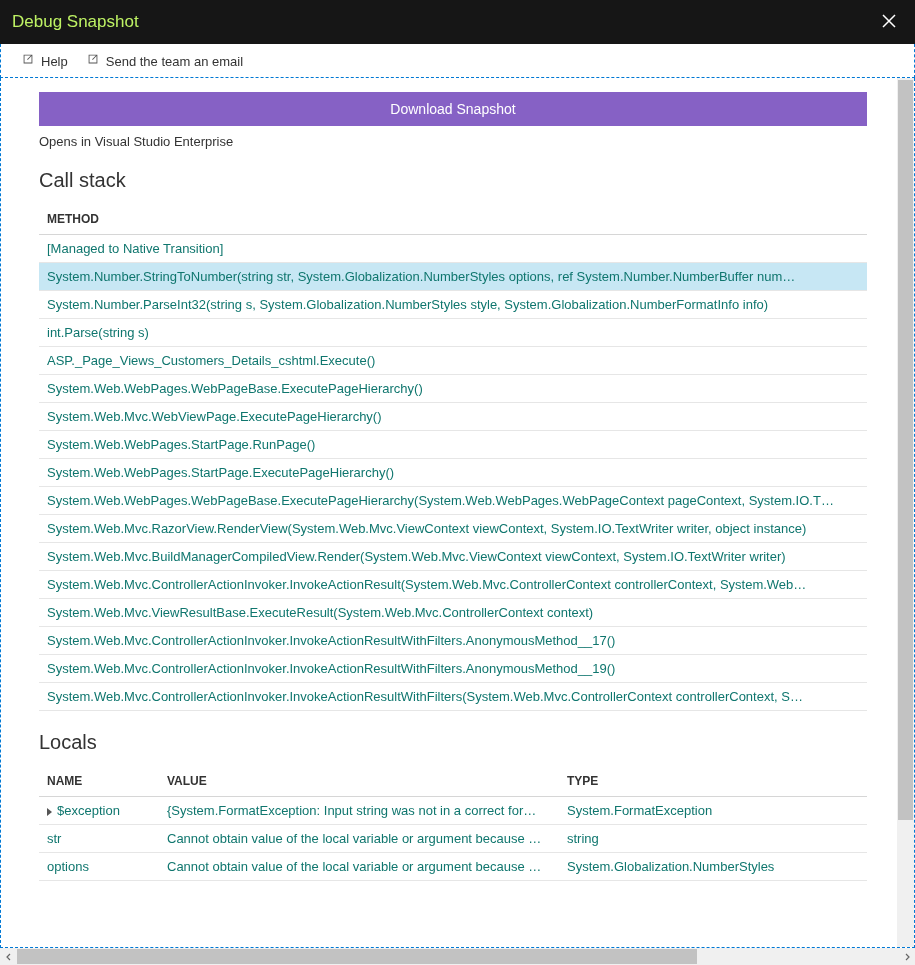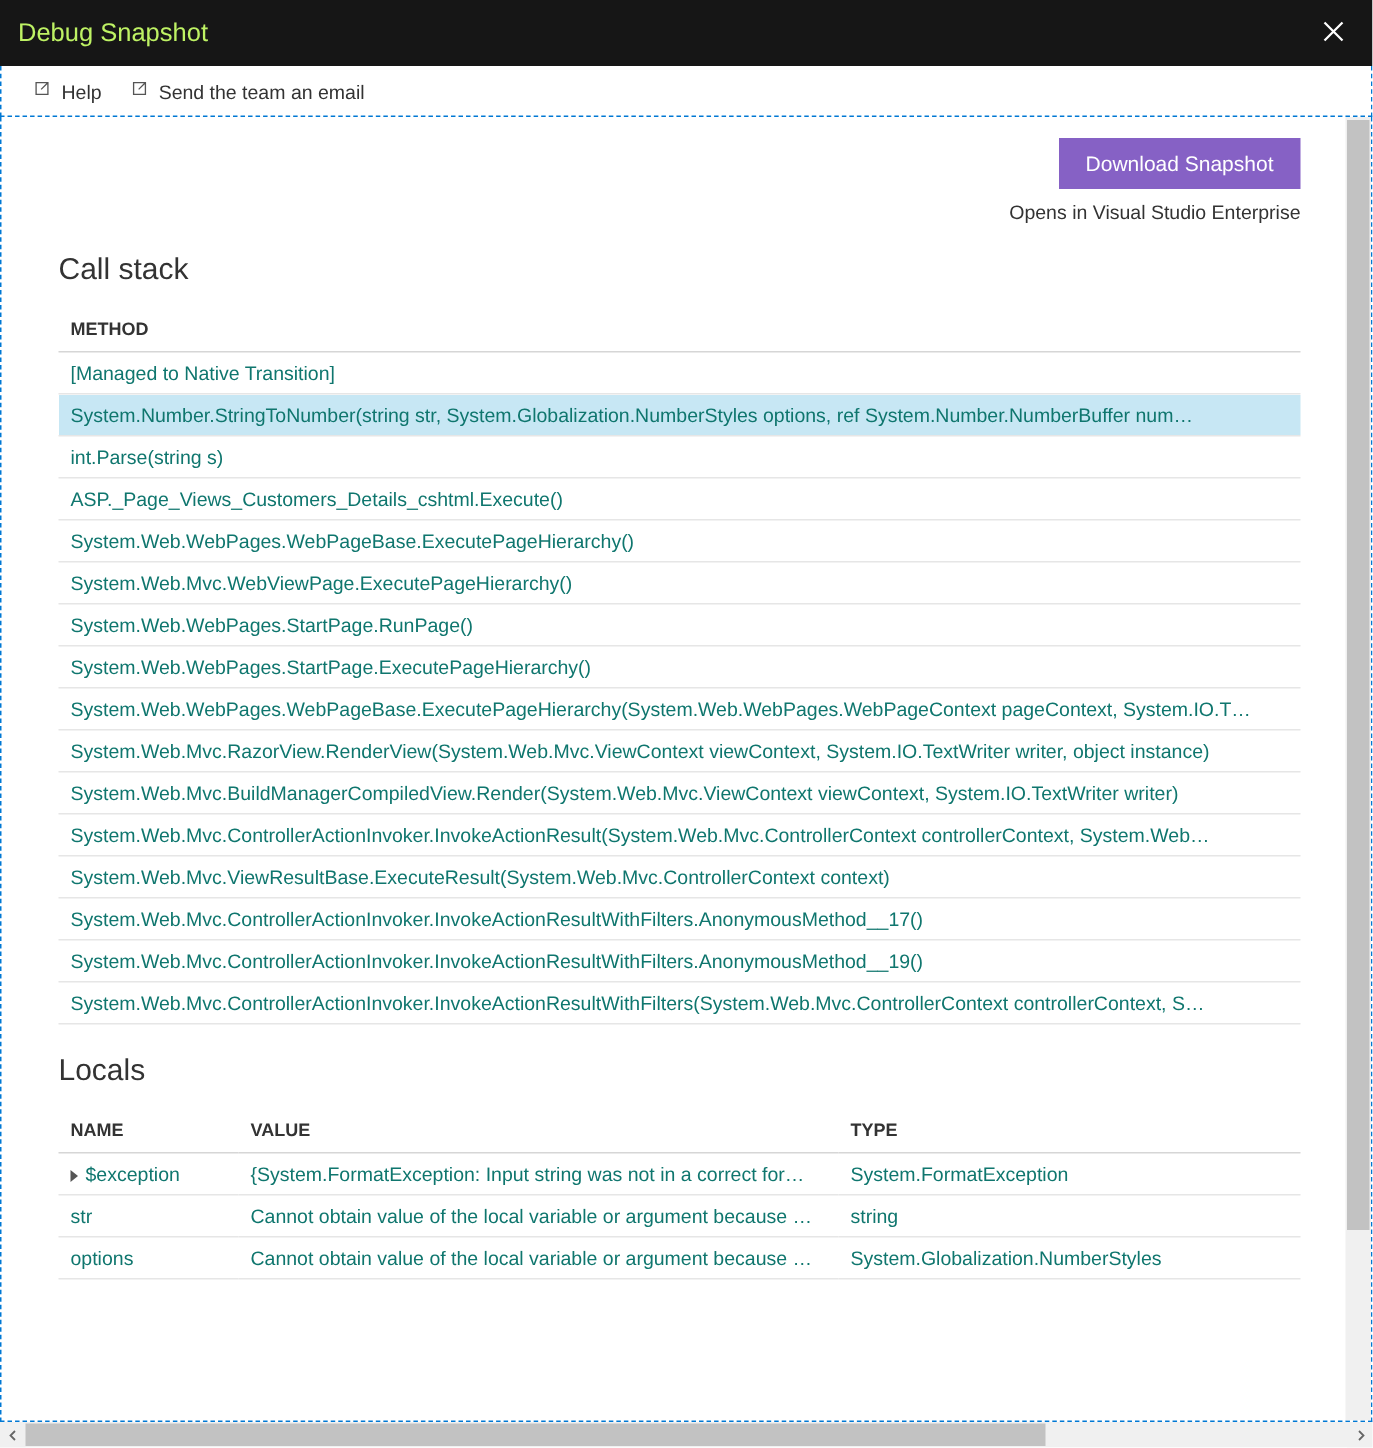--- a/index.html
+++ b/index.html
@@ -58,21 +58,20 @@
   position: absolute;
   top: 0; left: 0;
   right: 17px;
   bottom: 0;
   overflow: hidden;
   padding: 14px 30px 10px 38px;
 }
 .top-actions {
   display: flex;
   flex-direction: column;
-  align-items: flex-end;
   margin-bottom: 20px;
 }
 .dl-button {
   background: #8661c5;
   color: #fff;
   border: none;
   padding: 9px 18px;
   font-size: 14px;
   cursor: pointer;
 }
@@ -210,20 +209,23 @@
         <tr>
             <th>METHOD</th>
           </tr>
       </thead>
       <tbody id="callstack-body">
           <tr>
             <td>[Managed to Native Transition]</td>
           </tr>
           <tr class="highlight">
             <td>System.Number.StringToNumber(string str, System.Globalization.NumberStyles options, ref System.Number.NumberBuffer num…</td>
+          </tr>
+          <tr>
+            <td>System.Number.ParseInt32(string s, System.Globalization.NumberStyles style, System.Globalization.NumberFormatInfo info)</td>
           </tr>
           <tr>
             <td>int.Parse(string s)</td>
           </tr>
           <tr>
             <td>ASP._Page_Views_Customers_Details_cshtml.Execute()</td>
           </tr>
           <tr>
             <td>System.Web.WebPages.WebPageBase.ExecutePageHierarchy()</td>
           </tr>

